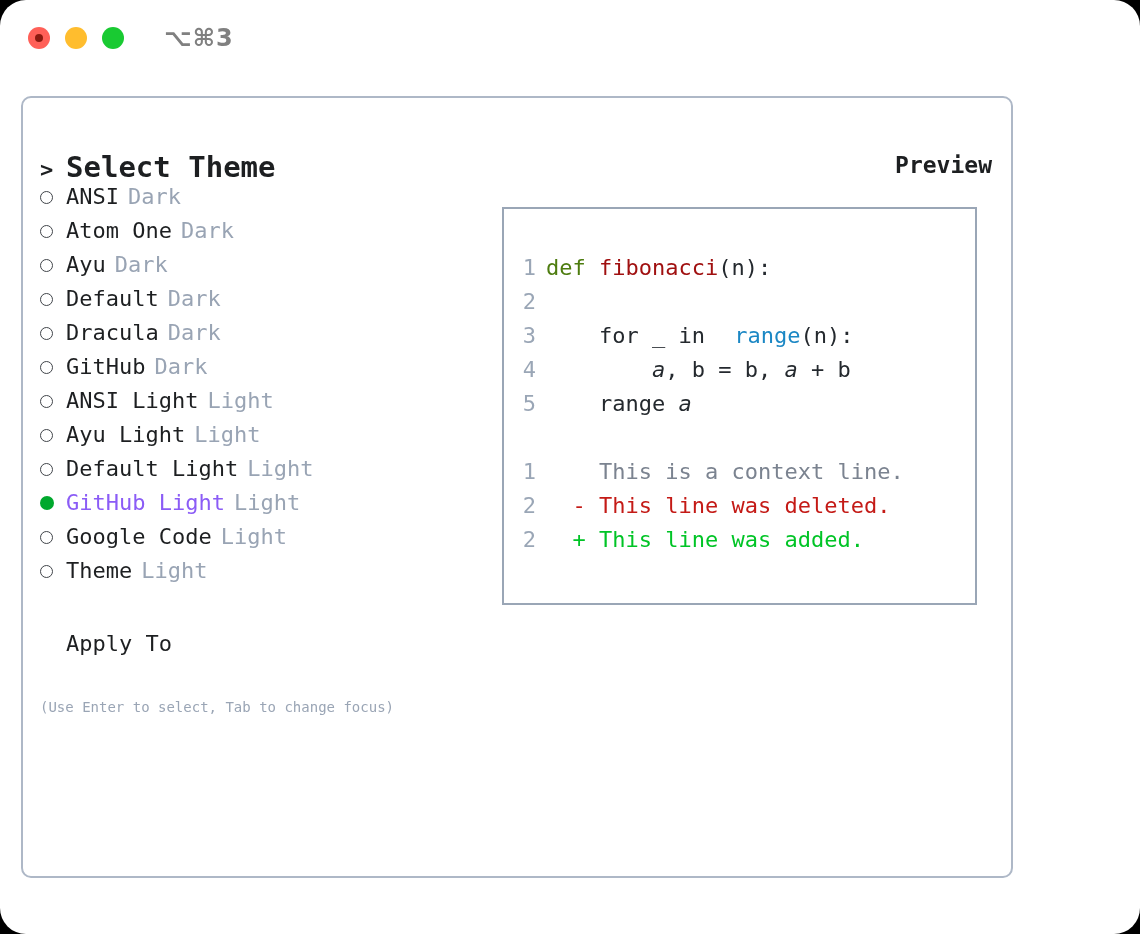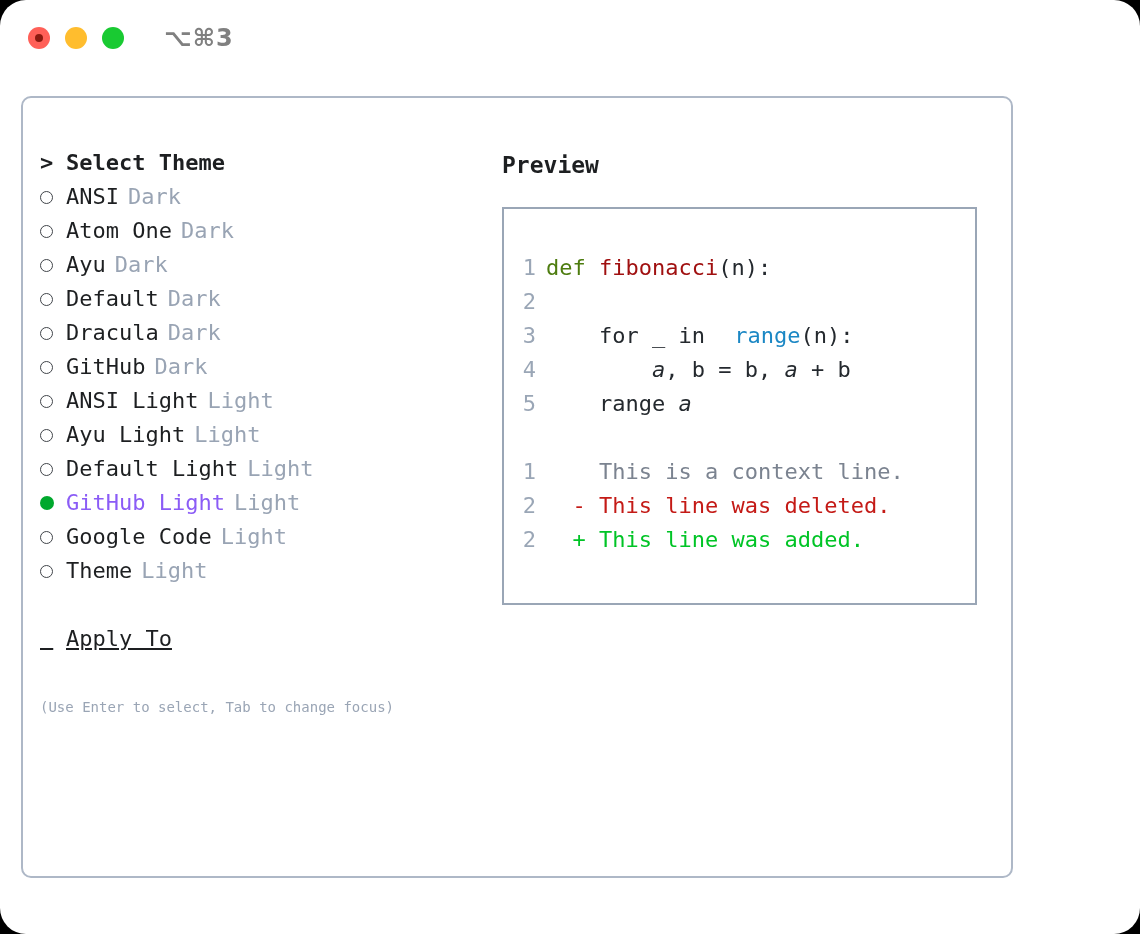--- a/index.html
+++ b/index.html
@@ -128,38 +128,37 @@
     width: 14px;
     height: 14px;
     border-radius: 50%;
     background: #00a82d;
     vertical-align: middle;
   }
 
   .header-line .marker { font-weight: 700; }
   .header-line .label {
     font-weight: 700;
-    font-size: 22px;
+    font-size: 29px;
   }
 
   .label  { color: #1d1f21; }
   .label.selected { color: #8b5cf6; }
   .variant {
     color: #99a4b4;
     margin-left: 9px;
   }
 
   .section-gap { height: 34px; }
   .section-head {
     display: flex;
-    align-items: flex-start;
-    height: 34px;
-    font-size: 22px;
-    color: #1d1f21;
-    text-decoration: underline;
+    align-items: center;
+    height: 34px;
+    font-size: 22px;
+    color: #1d1f21;
   }
   .section-head .marker { color: transparent; }
 
   .hint {
     margin-top: 30px;
     font-size: 14px;
     line-height: 34px;
     color: #9aa5b5;
     width: 420px;
     white-space: pre-wrap;
@@ -171,20 +170,21 @@
     left: 479px;
     top: 52px;
     width: 490px;
   }
   .preview-title {
     font-size: 23px;
     font-weight: 700;
     color: #1d1f21;
     height: 34px;
     line-height: 30px;
+    text-align: right;
   }
   .preview-box {
     margin-top: 23px;
     width: 475px;
     height: 398px;
     border: 2px solid #9aa6b6;
     background: #ffffff;
     box-sizing: border-box;
     padding: 46px 0 0 0;
   }

